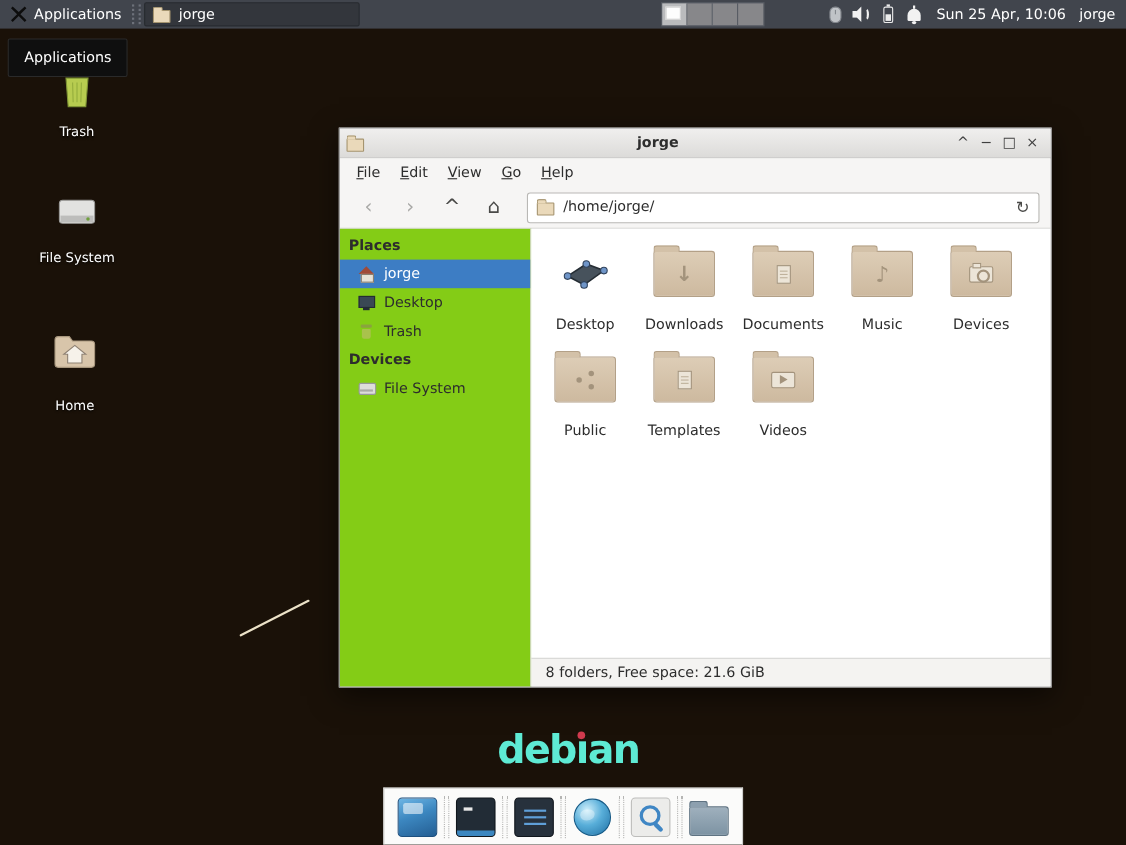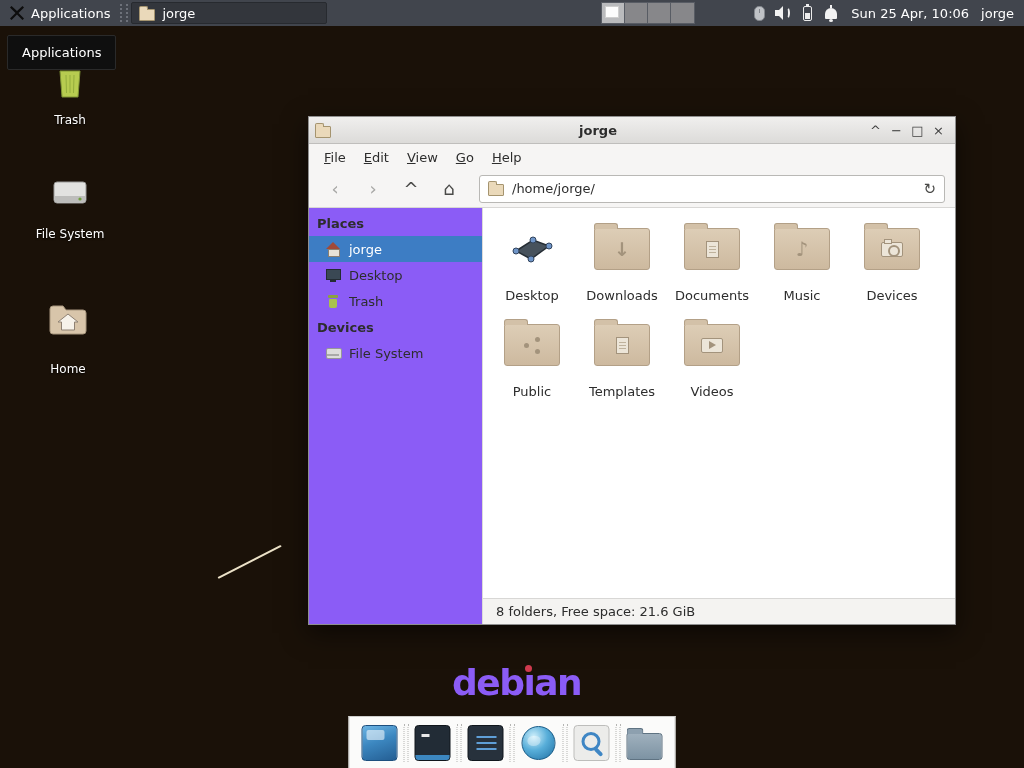--- a/index.html
+++ b/index.html
@@ -74,21 +74,21 @@
             font-size:18px; color:#4a4a48; border-radius:3px; }
   .tb-btn.dim { color:#a8a8a6; }
   .pathbar { flex:1; height:28px; margin-left:8px; background:#fff; border:1px solid #b9b8b5;
              border-radius:3px; display:flex; align-items:center; padding:0 8px; gap:8px; }
   .pathbar .reload { margin-left:auto; color:#4a4a48; font-size:15px; }
   .mini-folder { width:16px; height:12px; background:#ead9ba; border:1px solid #a5946f; border-radius:1px;
                  position:relative; flex:none; margin-top:3px; }
   .mini-folder::before { content:""; position:absolute; top:-4px; left:-1px; width:7px; height:3px;
                          background:#ead9ba; border:1px solid #a5946f; border-bottom:none; border-radius:2px 2px 0 0; }
   .content { flex:1; display:flex; min-height:0; }
-  .sidebar { width:174px; background:#8b5cf6; border-right:1px solid #dcdbd9; padding-top:2px; flex:none; }
+  .sidebar { width:174px; background:#84cc16; border-right:1px solid #dcdbd9; padding-top:2px; flex:none; }
   .side-header { height:26px; display:flex; align-items:center; padding-left:8px; font-weight:bold; }
   .side-item { height:26px; display:flex; align-items:center; gap:8px; padding-left:16px; }
   .side-item.selected { background:#3d7dc4; color:#fff; }
   .si { width:16px; height:16px; position:relative; flex:none; }
   .si-computer::before { content:""; position:absolute; left:1px; top:2px; width:13px; height:9px;
                          background:#5b6570; border:1px solid #2f3540; }
   .si-computer::after { content:""; position:absolute; left:5px; bottom:1px; width:6px; height:2px; background:#2f3540; }
   .si-home::before { content:""; position:absolute; left:1px; top:1px; width:0; height:0;
                      border-left:7px solid transparent; border-right:7px solid transparent; border-bottom:7px solid #a04a38; }
   .si-home::after { content:""; position:absolute; left:3px; top:8px; width:10px; height:6px;
@@ -127,21 +127,21 @@
   .g-share::before { content:""; position:absolute; left:2px; top:7px; width:5px; height:5px; border-radius:50%;
                      background:#a3937c; box-shadow:11px -6px 0 #a3937c, 11px 6px 0 #a3937c; }
   .g-video { width:22px; height:15px; background:#ece5d8; border:1px solid #a3937c; border-radius:2px;
              display:flex; align-items:center; justify-content:center; }
   .g-video::before { content:""; width:0; height:0; border-top:4px solid transparent;
                      border-bottom:4px solid transparent; border-left:7px solid #a3937c; }
   .statusbar { height:26px; background:#f4f3f1; border-top:1px solid #d8d7d5; display:flex;
                align-items:center; padding-left:13px; flex:none; }
 
   
-  .debian { position:absolute; left:452px; top:662px; font-size:36px; font-weight:bold; color:#8b5cf6;
+  .debian { position:absolute; left:452px; top:662px; font-size:36px; font-weight:bold; color:#5eead4;
             letter-spacing:-1.5px; }
   .deb-i { position:relative; display:inline-block; }
   .deb-i::after { content:""; position:absolute; left:2px; top:3px; width:7px; height:7px;
                   border-radius:50%; background:#cf3a4e; }
 
   
   .dock { position:absolute; left:50%; transform:translateX(-50%); bottom:0; height:52px;
           background:#fbfbfa; border:1px solid #cfcfcd; border-bottom:none;
           display:flex; align-items:center; padding:0 8px; }
   .dock-item { width:44px; height:46px; display:flex; align-items:center; justify-content:center; }

